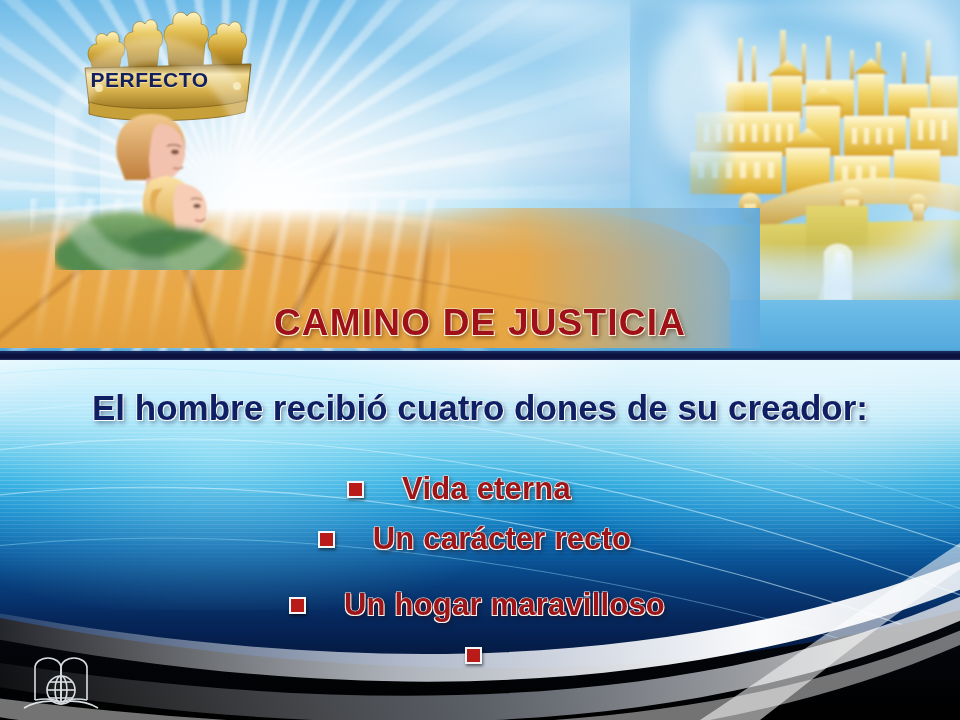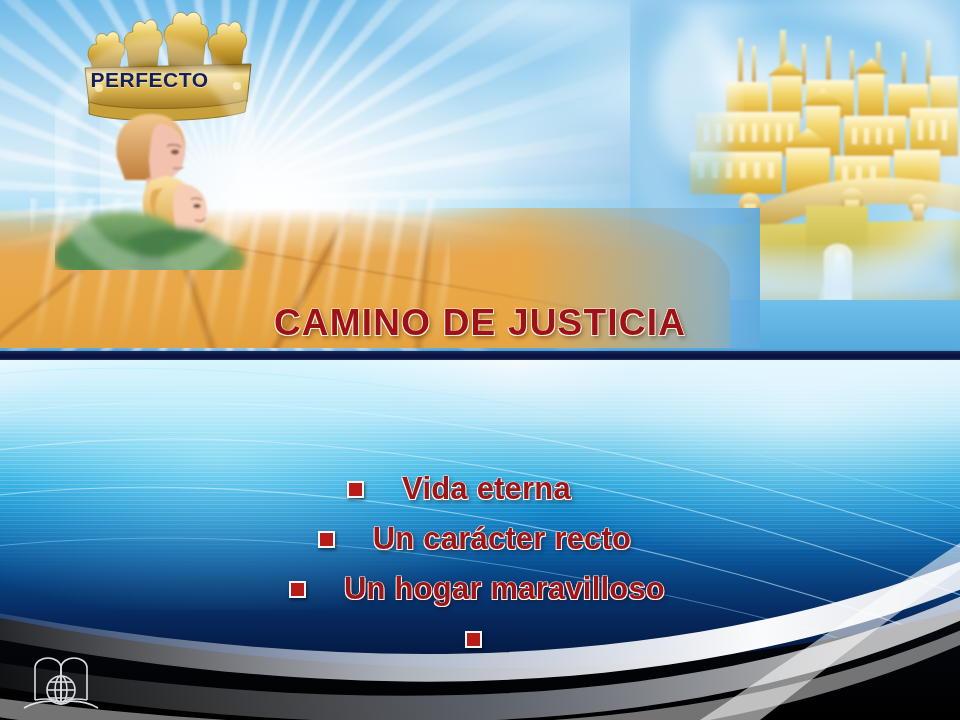--- a/index.html
+++ b/index.html
@@ -211,21 +211,21 @@
     -webkit-text-stroke:1.2px #f6efe6;
     paint-order:stroke fill;
     text-shadow:
       1px 1px 0 #fdf6ee, -1px 1px 0 #fdf6ee,
       2px 3px 5px rgba(40,0,0,.5);
     white-space:nowrap;
   }
   
   .r0{margin-left:-42px;}
   .r1{margin-left:-26px;padding-left:15px;}
-  .r2{margin-left:-6px;}
+  .r2{margin-left:-6px;margin-top:16px;}
   .r3{margin-left:-14px;}
 
   
   .logo{position:absolute;left:18px;bottom:8px;width:86px;height:62px;}
   .logo svg{display:block;}
 </style>
 </head>
 <body>
 
 <div id="slide">
@@ -516,20 +516,21 @@
         <path d="M-20,120 C300,178 650,196 980,64 L980,92 C650,224 300,206 -20,146 Z" fill="url(#sw1)"></path>
 
         <path d="M-20,170 C320,222 680,232 980,98 L980,122 C680,258 320,250 -20,194 Z" fill="url(#sw2)" opacity=".8"></path>
 
         <path d="M-20,206 C340,252 700,256 980,132 L980,146 C700,274 340,282 -20,224 Z" fill="#ffffff" opacity=".45"></path>
 
         <path d="M700,230 C820,150 900,92 980,40 L980,66 C900,118 830,176 760,230 Z" fill="#ffffff" opacity=".55"></path>
       </svg>
     </div>
 
+    <div class="heading">El hombre recibió cuatro dones de su creador:</div>
 
     <div class="bullets">
       <div class="bullet-row r0">
         <span class="sq"></span>
         <span class="txt">Vida eterna</span>
       </div>
       <div class="bullet-row r1">
         <span class="sq"></span>
         <span class="txt">Un carácter recto</span>
       </div>

